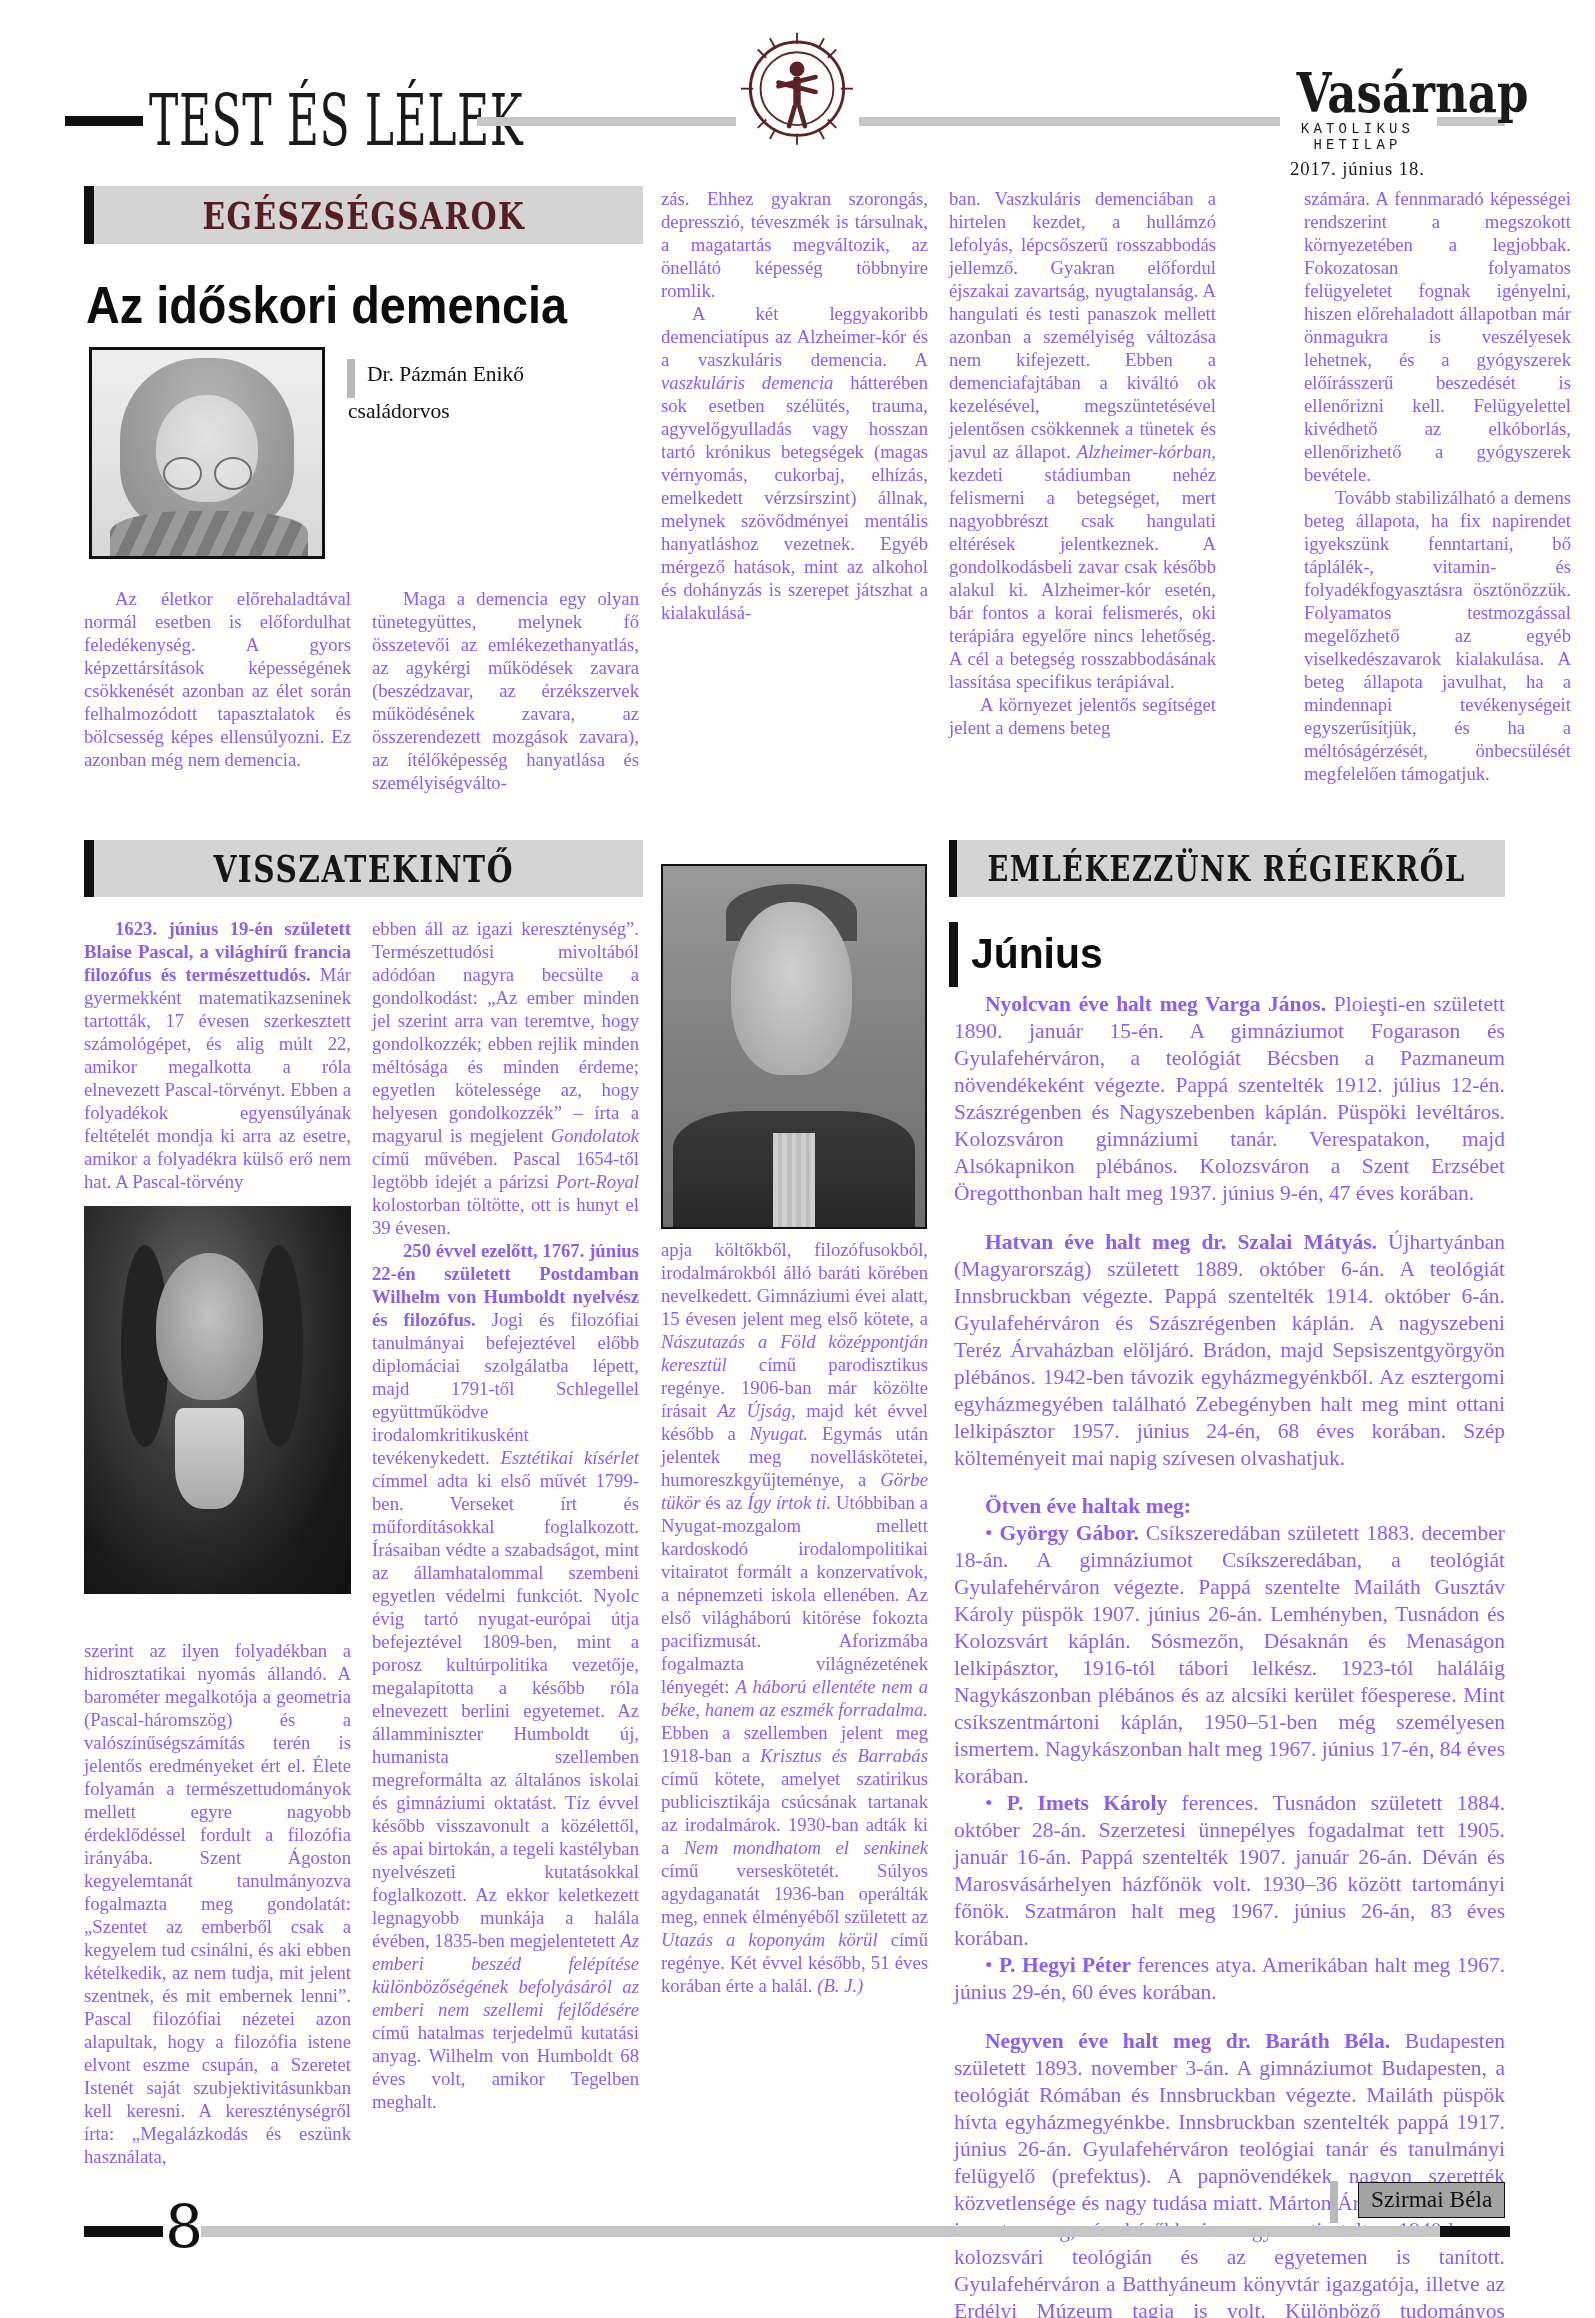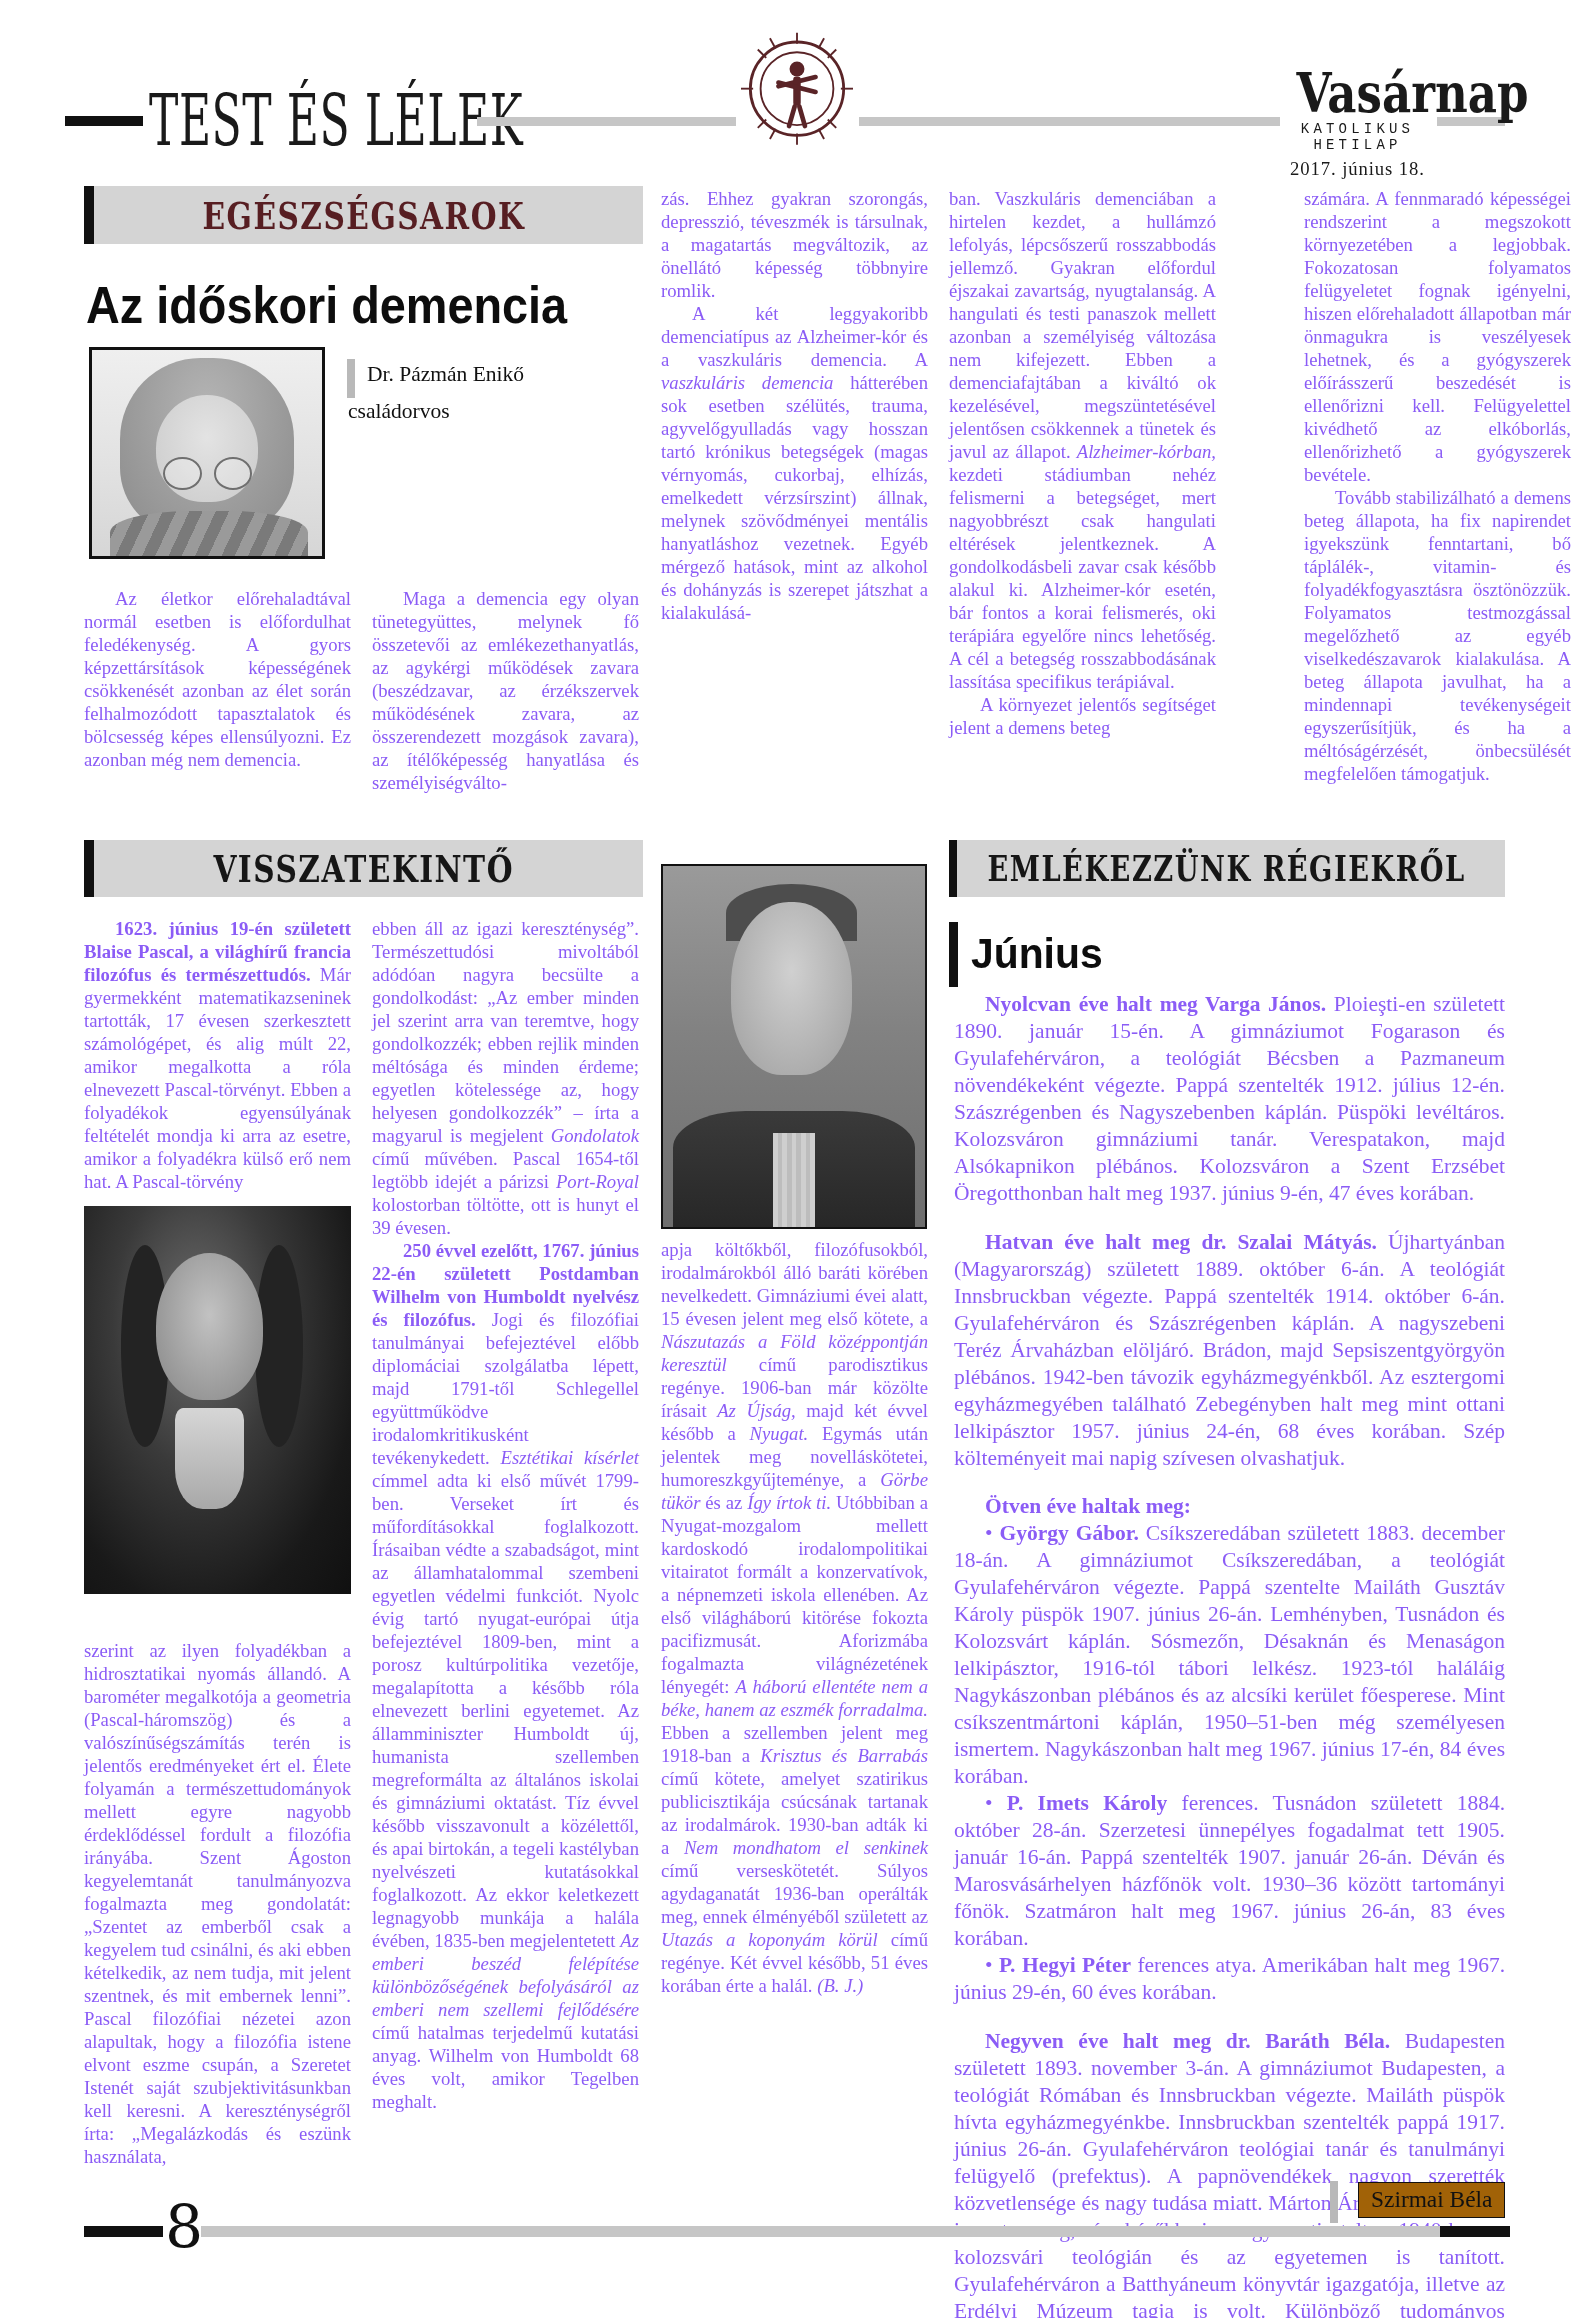--- a/index.html
+++ b/index.html
@@ -31,21 +31,21 @@
   .col p{margin:0;}
   .col p.indent{text-indent:31px;}
   .col p.gap{margin-top:21.5px;}
   .rem{font-size:21.5px;line-height:27px;}
   span.b{font-weight:700;}
   span.i{font-style:italic;}
   
   .marker{background:#b9b9b9;}
   .byline{font-family:"Liberation Serif",serif;font-size:21.5px;line-height:27px;color:#111;}
   .sigbox{border:1.9px solid #111;padding:2.8px 12px 4.7px 12px;font-family:"Liberation Serif",serif;
-          font-size:23.4px;color:#111;background:#a16207;}
+          font-size:23.4px;color:#111;background:#a3a3a3;}
   
   .photo{position:relative;overflow:hidden;}
   .photo-woman{background:linear-gradient(180deg,#efefef 0%,#e2e2e2 55%,#d6d6d6 100%);border:3.7px solid #111;}
   .photo-woman .hair{position:absolute;left:12%;top:4%;width:76%;height:86%;
       background:radial-gradient(ellipse at 50% 30%,#b5b5b5 0%,#9d9d9d 55%,#8b8b8b 100%);
       border-radius:46% 46% 38% 38%;}
   .photo-woman .face{position:absolute;left:28%;top:22%;width:44%;height:52%;
       background:radial-gradient(ellipse at 50% 40%,#e3e3e3,#cfcfcf 80%);border-radius:50% 50% 46% 46%;}
   .photo-woman .glass1,.photo-woman .glass2{position:absolute;top:52%;width:15%;height:14%;
       border:2.3px solid #6f6f6f;border-radius:50%;background:rgba(255,255,255,.25);}

